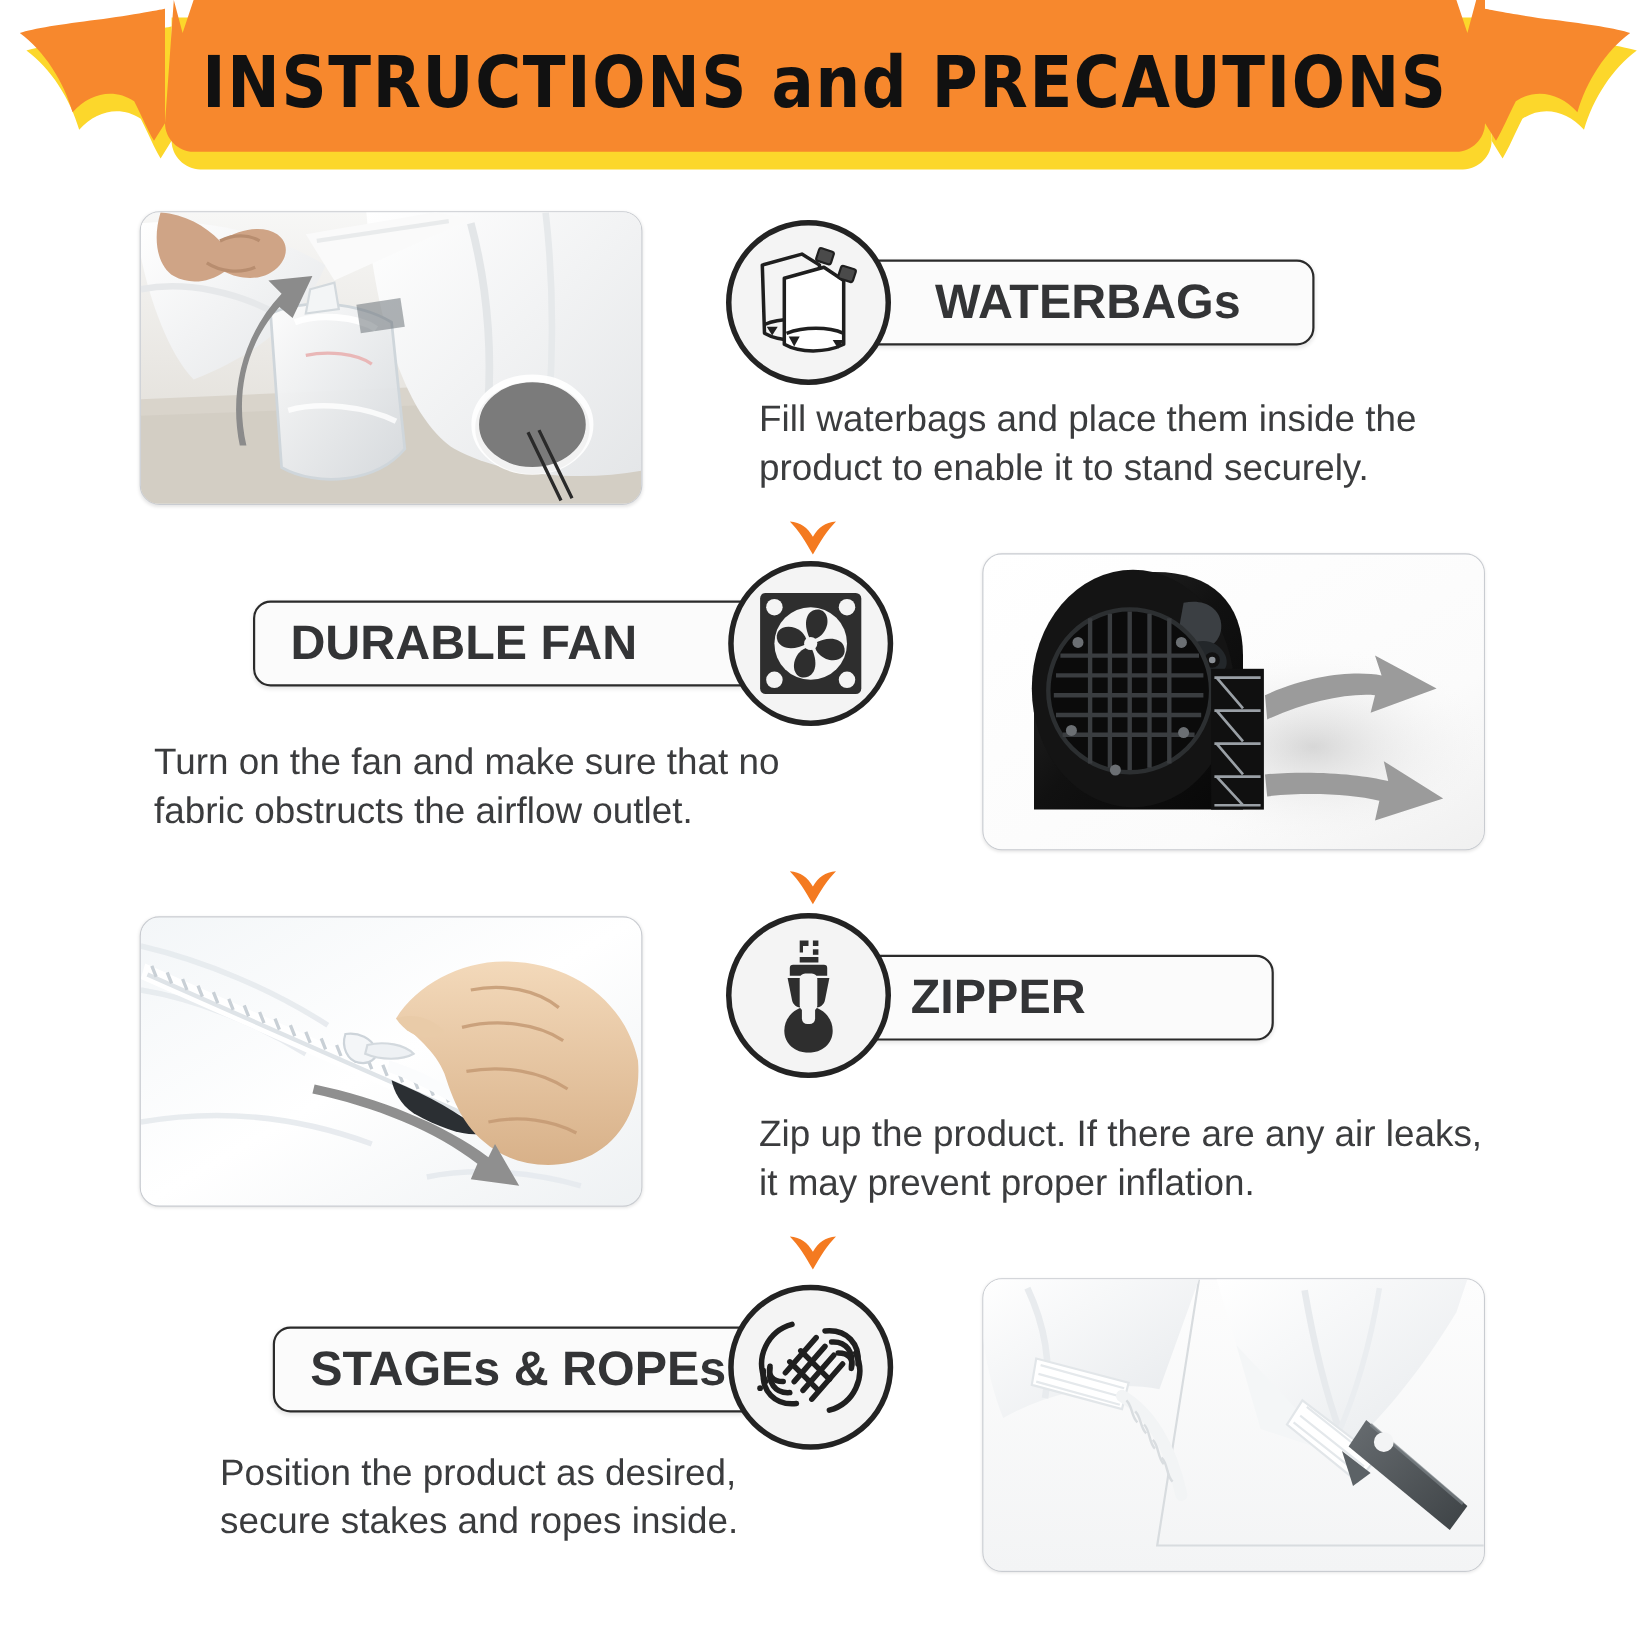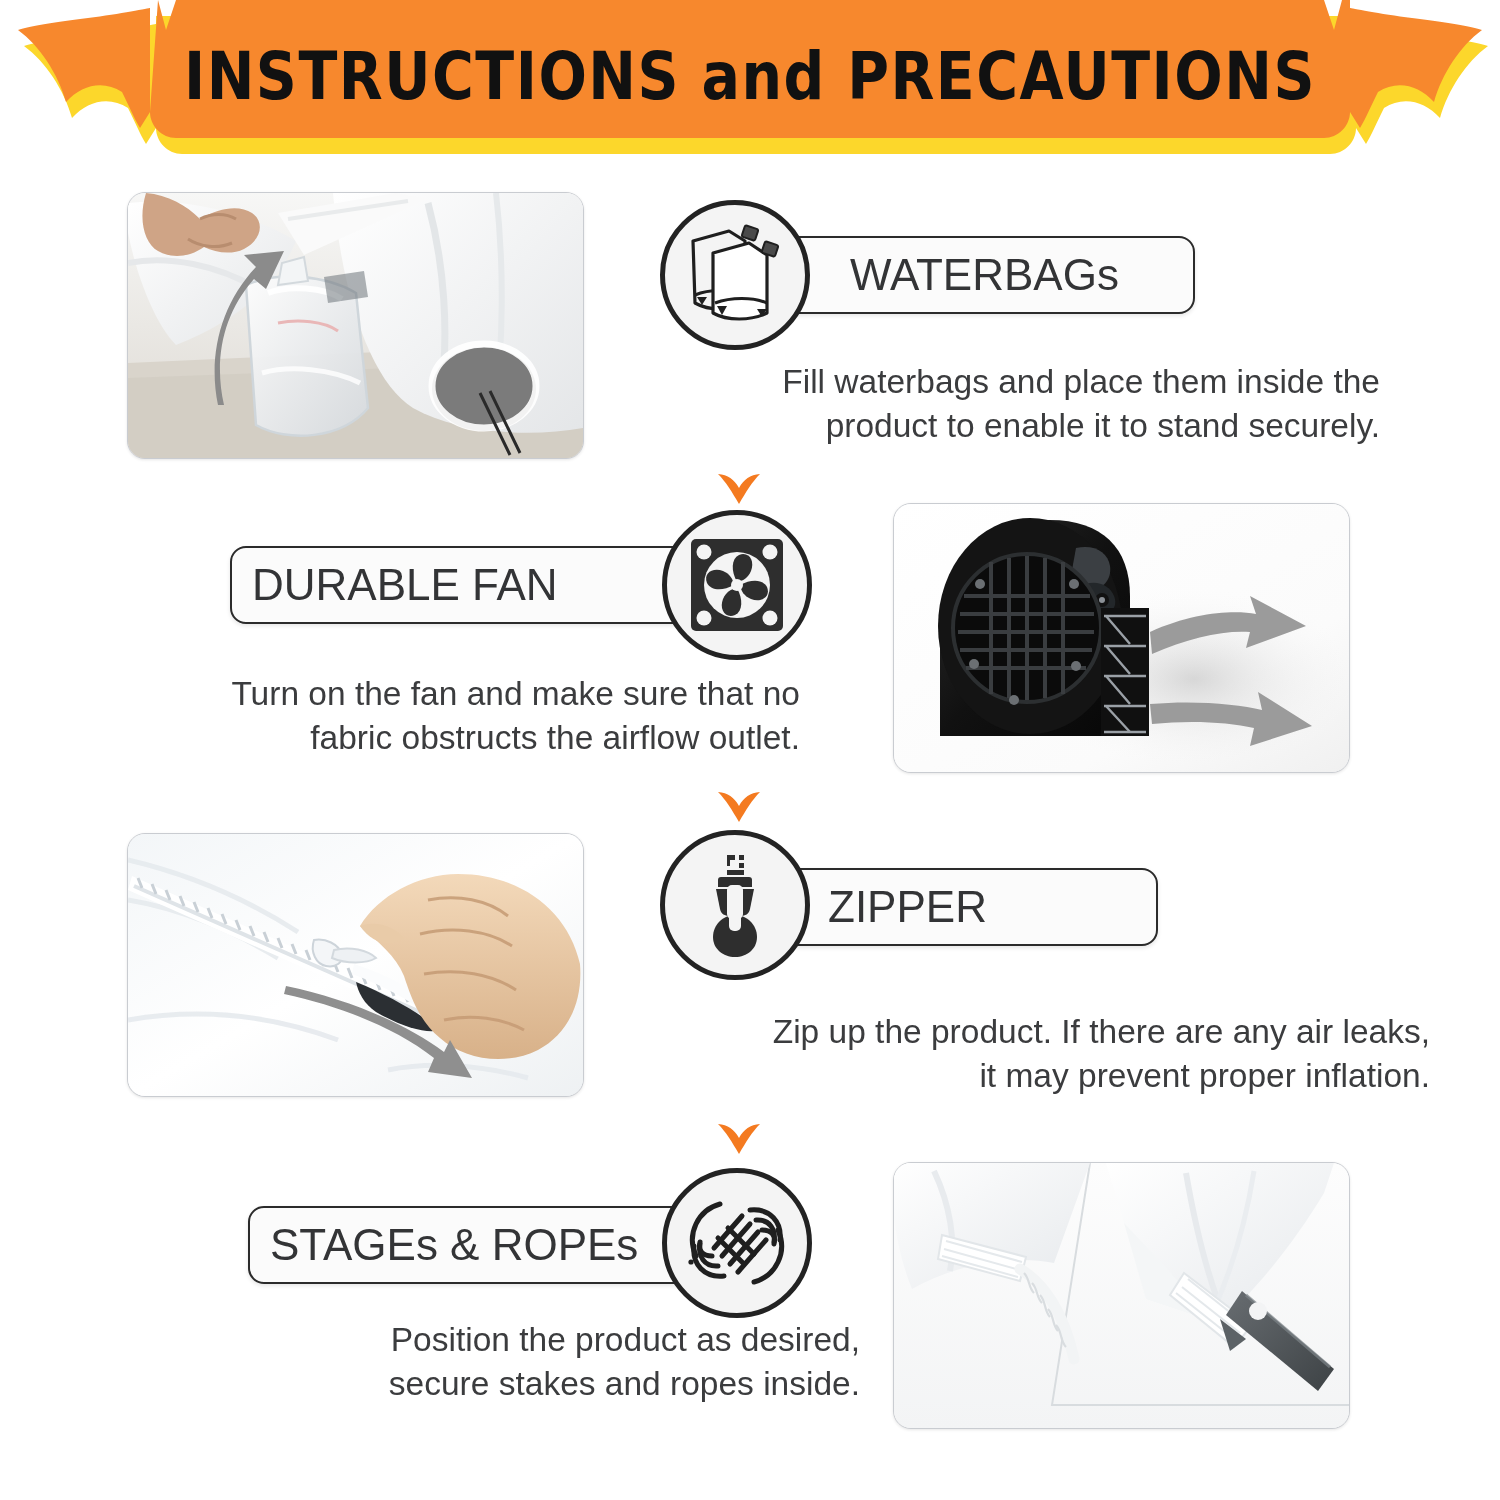--- a/index.html
+++ b/index.html
@@ -44,29 +44,29 @@
     position:absolute;
     height:78px;
     border:2.5px solid #2b2b2b;
     border-radius:16px;
     background:#fbfbfb;
     box-shadow:0 2px 4px rgba(0,0,0,.10);
     display:flex;align-items:center;
     box-sizing:border-box;
   }
   .chip .chip-label{
-    font-weight:400;
+    font-weight:700;
     font-size:44px;
     color:#333436;
     letter-spacing:0px;
     white-space:nowrap;
     line-height:1;
   }
   .chip.left-icon{justify-content:flex-start;padding-left:118px;}
-  .chip.right-icon{justify-content:flex-start;padding-left:20px;align-items:center;}
+  .chip.right-icon{justify-content:flex-start;padding-left:32px;align-items:center;}
 
   .badge{
     position:absolute;
     width:150px;height:150px;
     border-radius:50%;
     background:#f4f4f4;
     border:5px solid #232323;
     box-sizing:border-box;
     display:flex;align-items:center;justify-content:center;
     z-index:5;
@@ -74,21 +74,21 @@
   .badge svg{display:block;}
 
   .desc{
     position:absolute;
     font-size:33.5px;
     line-height:1.30;
     color:#3b3c3e;
     font-weight:400;
     white-space:pre-line;
   }
-  .desc.center{text-align:right;}
+  .desc.center{text-align:left;}
 
   .arrow-down{position:absolute;z-index:6;}
 </style>
 </head>
 <body>
 
 <div class="page">
 
   <div class="banner-wrap">
     <svg width="1500" height="165" viewBox="0 0 1500 165">

